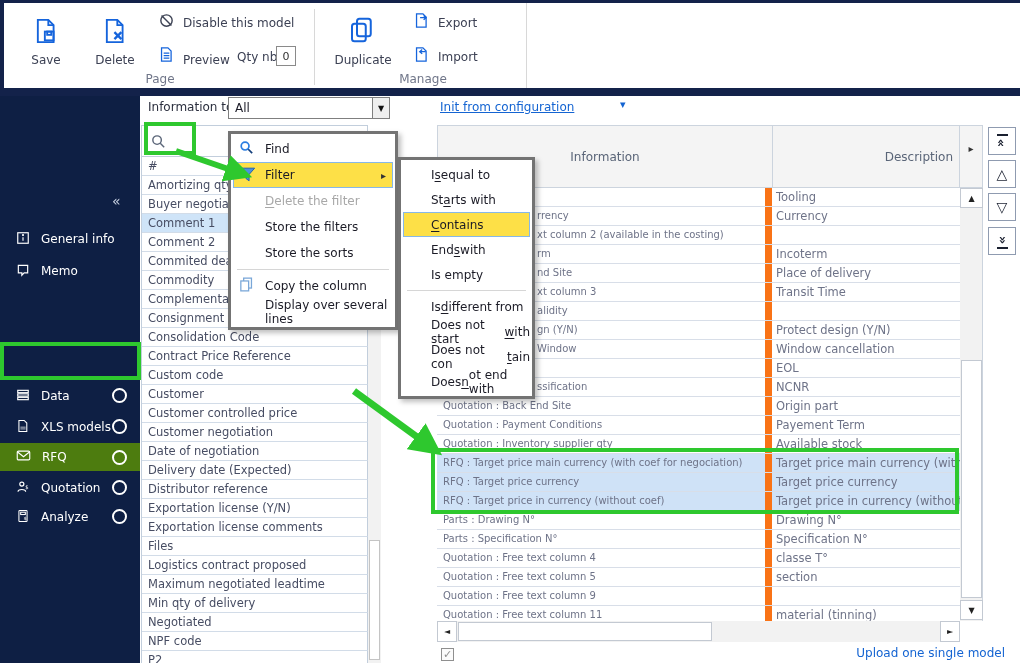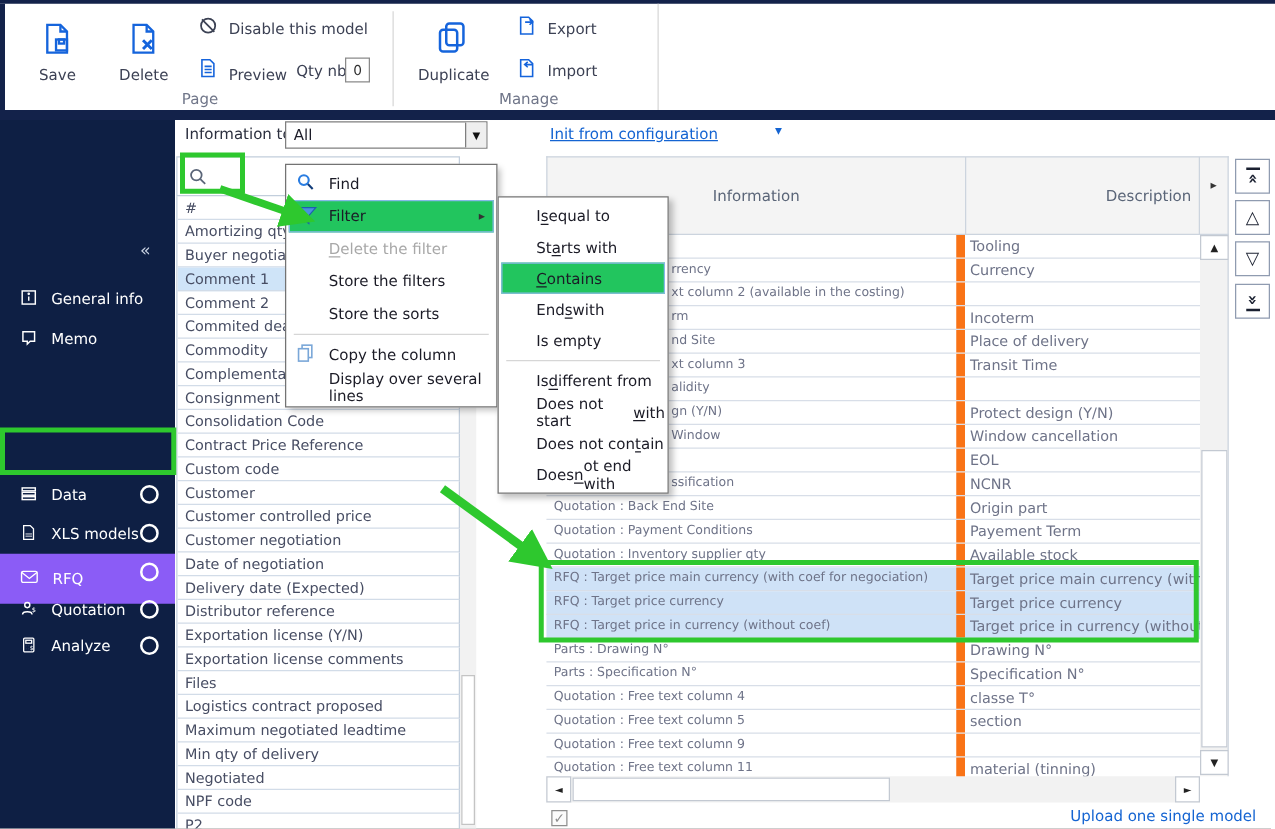--- a/index.html
+++ b/index.html
@@ -23,21 +23,21 @@
   .icon-blue { color:#1564dc; }
   .icon-slate { color:#3c4254; }
 
   
   #navy-band { left:0; top:88px; width:1020px; height:8px; background:#13224a; }
   #sidebar { left:0; top:96px; width:140px; height:567px; background:#0e1f44; }
   .sb-row { position:absolute; left:0; width:140px; height:26px; display:flex; align-items:center;
     padding-left:16px; gap:11px; color:#fff; font-size:12px; cursor:default; }
   .sb-circle { position:absolute; left:112px; width:15px; height:15px; border:2px solid #fff;
     border-radius:50%; }
-  #sb-rfq-row { background:#8b5cf6; height:40px; }
+  #sb-rfq-row { background:#4d7c0f; height:28px; }
   #sb-collapse { left:112px; top:97px; color:#c9d2e2; font-size:14px; letter-spacing:-2px; }
 
   
   #info-display-label { left:148px; top:100px; font-size:12px; color:#2b2f3e; }
   #info-display-select { left:228px; top:97px; width:162px; height:22px; border:1px solid #7f7f7f;
     background:#fff; font-size:12px; color:#1c1c28; display:flex; align-items:center; padding-left:6px; }
   #info-display-arrow { position:absolute; right:0; top:0; width:17px; height:20px; background:#efefef;
     border-left:1px solid #7f7f7f; display:flex; align-items:center; justify-content:center;
     font-size:8px; color:#111; }
   #init-link { left:440px; top:100px; font-size:12px; color:#1464d2; text-decoration:underline; }
@@ -95,28 +95,28 @@
   .dbl-chevron { display:inline-block; font-size:13px; font-weight:bold; letter-spacing:-1px; }
   .nav-bar { width:11px; height:2px; background:#1a2030; }
 
   
   #footer-checkbox { left:441px; top:648px; width:13px; height:13px; background:#fbfbfb;
     border:1px solid #8f8f8f; color:#8f8f8f; font-size:11px; line-height:11px; text-align:center; }
   #footer-check-label { left:440px; top:647px; font-size:12px; color:#9aa0aa;margin-top:32px; }
   #upload-link { left:845px; top:646px; width:160px; text-align:right; font-size:12px; color:#1464d2; }
 
   
-  .menu-panel { background:#fff; border:1px solid #737373; box-shadow:3px 3px 5px rgba(0,0,0,.25);
+  .menu-panel { background:#fff; border:3px solid #737373; box-shadow:3px 3px 5px rgba(0,0,0,.25);
     padding:2px; z-index:50; }
   #context-menu { left:228px; top:131px; width:170px; }
   #filter-submenu { left:398px; top:157px; width:137px; z-index:51; }
   .m-item { position:relative; height:26px; display:flex; align-items:center; padding-left:32px;
     font-size:12px; color:#1b1b26; cursor:default; }
   #filter-submenu .m-item { height:25px; padding-left:28px; }
-  .m-item.active { background:#22c55e; outline:1px solid #86b8e8; outline-offset:-1px; }
+  .m-item.active { background:#fde047; outline:1px solid #86b8e8; outline-offset:-1px; }
   .m-item.disabled { color:#a8a8a8; }
   .m-sep { height:1px; background:#d6d6d6; margin:3px 4px; }
   .m-icon { position:absolute; left:5px; top:50%; transform:translateY(-50%); width:20px; height:20px; }
   .m-arrow { margin-left:auto; padding-right:7px; font-size:10px; color:#333; }
   .mn { text-decoration:underline; text-underline-offset:2px; }
 
   
   #annotations { left:0; top:0; z-index:99; pointer-events:none; }
   .grect { fill:none; stroke:#2ec82e; stroke-width:4; }
   .gline { stroke:#2ec82e; fill:none; }

